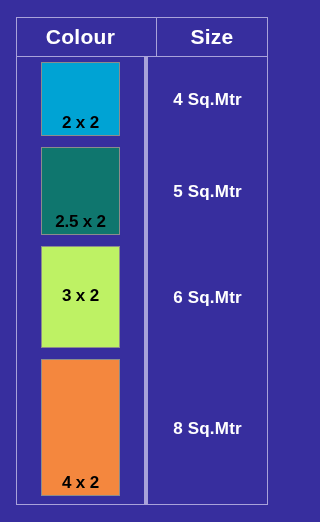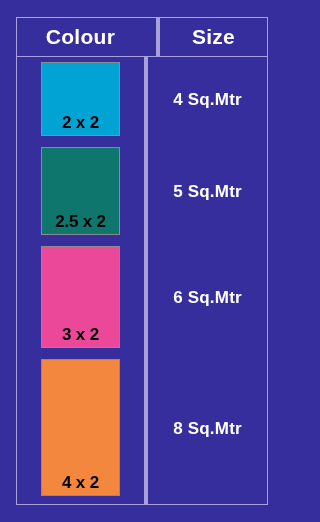--- a/index.html
+++ b/index.html
@@ -36,21 +36,21 @@
   .head-cell {
     display: flex;
     align-items: center;
     justify-content: center;
     color: #FFFFFF;
     font-weight: bold;
     font-size: 21px;
     letter-spacing: 0.3px;
   }
   .col-colour { flex: 0 0 127px; }
-  .col-size   { flex: 1 1 auto; border-left: 4px solid #ffffff; }
+  .col-size   { flex: 1 1 auto; border-left: 1px solid #ffffff; }
 
   
   .body-area {
     flex: 1 1 auto;
     display: flex;
   }
   .body-colour {
     flex: 0 0 127px;
     display: flex;
     flex-direction: column;
@@ -115,21 +115,21 @@
 
   <div class="body-area">
 
     <div class="body-colour">
       <div class="swatch sw-0" style="background-color: rgb(0, 163, 212); border-color: rgb(140, 140, 140);">
         <span class="swatch-label" style="color: rgb(0, 0, 0);">2 x 2</span>
       </div>
       <div class="swatch sw-1" style="background-color: #0f766e; border-color: rgb(140, 140, 140);">
         <span class="swatch-label" style="color: rgb(0, 0, 0);">2.5 x 2</span>
       </div>
-      <div class="swatch sw-2" style="background-color: #ec4899; border-color: rgb(140, 140, 140);">
+      <div class="swatch sw-2" style="background-color: #bef264; border-color: rgb(140, 140, 140); align-items: center;">
         <span class="swatch-label" style="color: rgb(0, 0, 0);">3 x 2</span>
       </div>
       <div class="swatch sw-3" style="background-color: rgb(244, 135, 62); border-color: rgb(140, 140, 140);">
         <span class="swatch-label" style="color: rgb(0, 0, 0);">4 x 2</span>
       </div>
     </div>
 
     <div class="body-size" style="border-left-color: rgb(169, 162, 218);">
       <div class="size-cell sz-0" style="color: rgb(255, 255, 255);">4 Sq.Mtr</div>
       <div class="size-cell sz-1" style="color: rgb(255, 255, 255);">5 Sq.Mtr</div>

